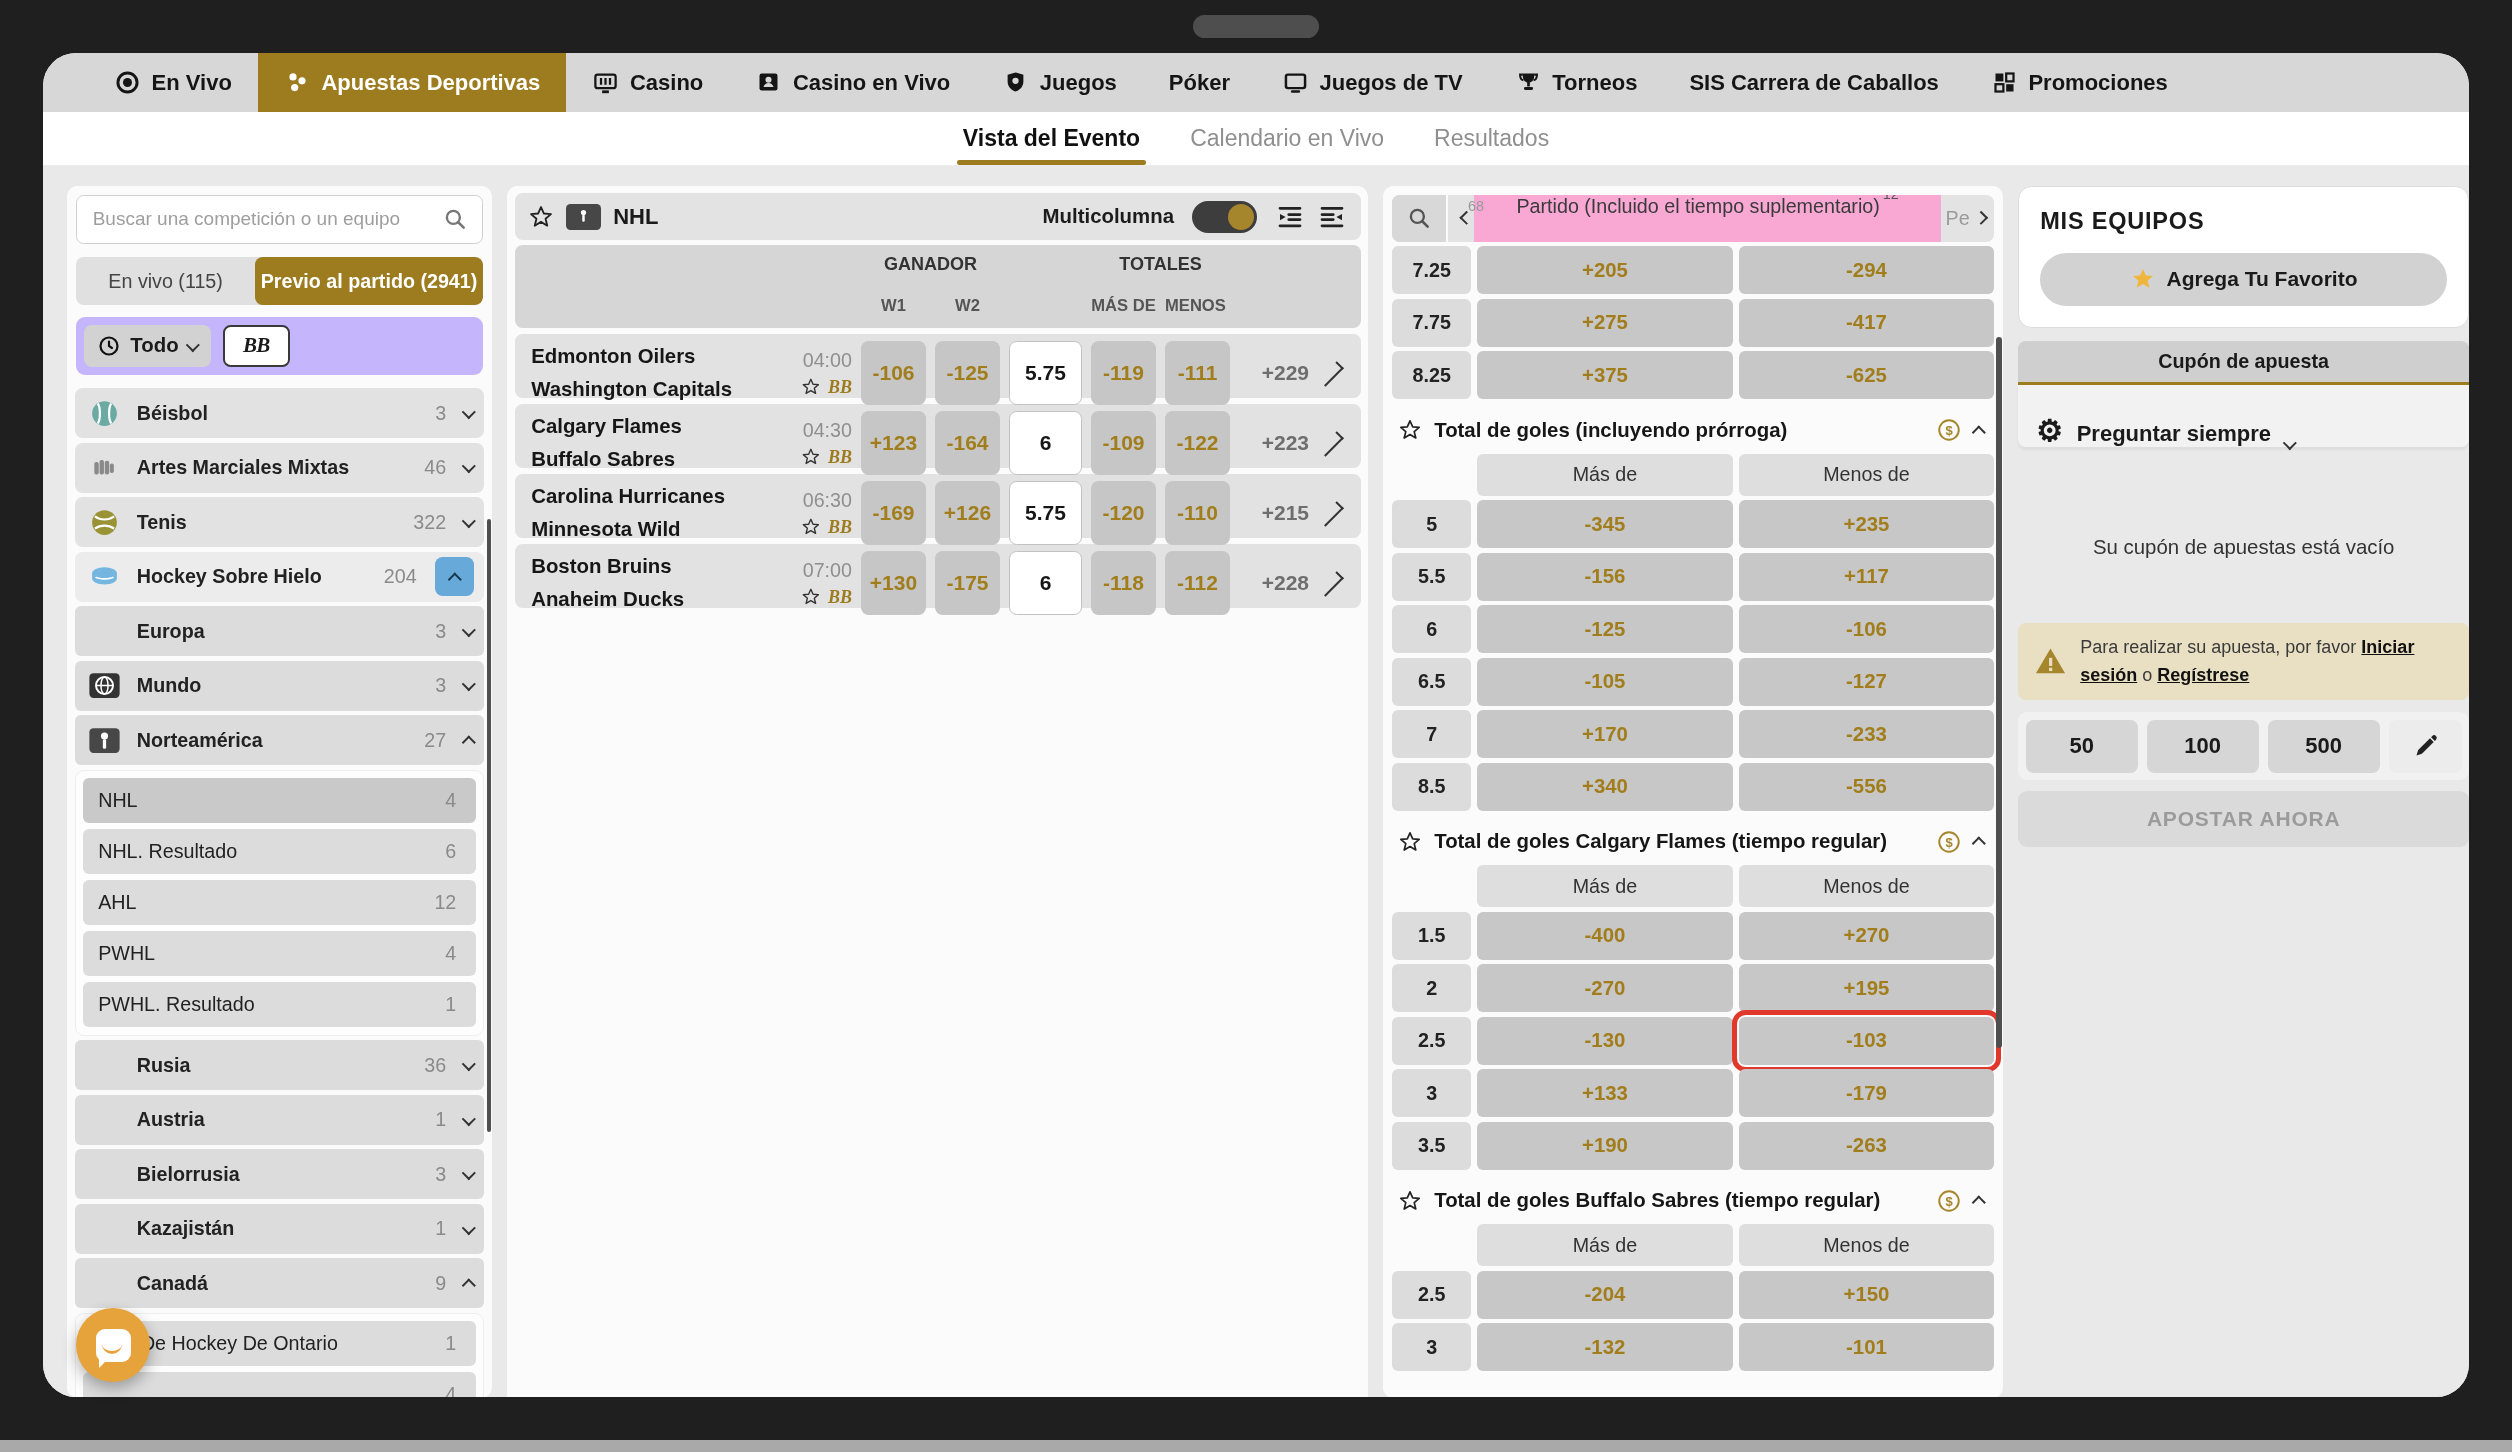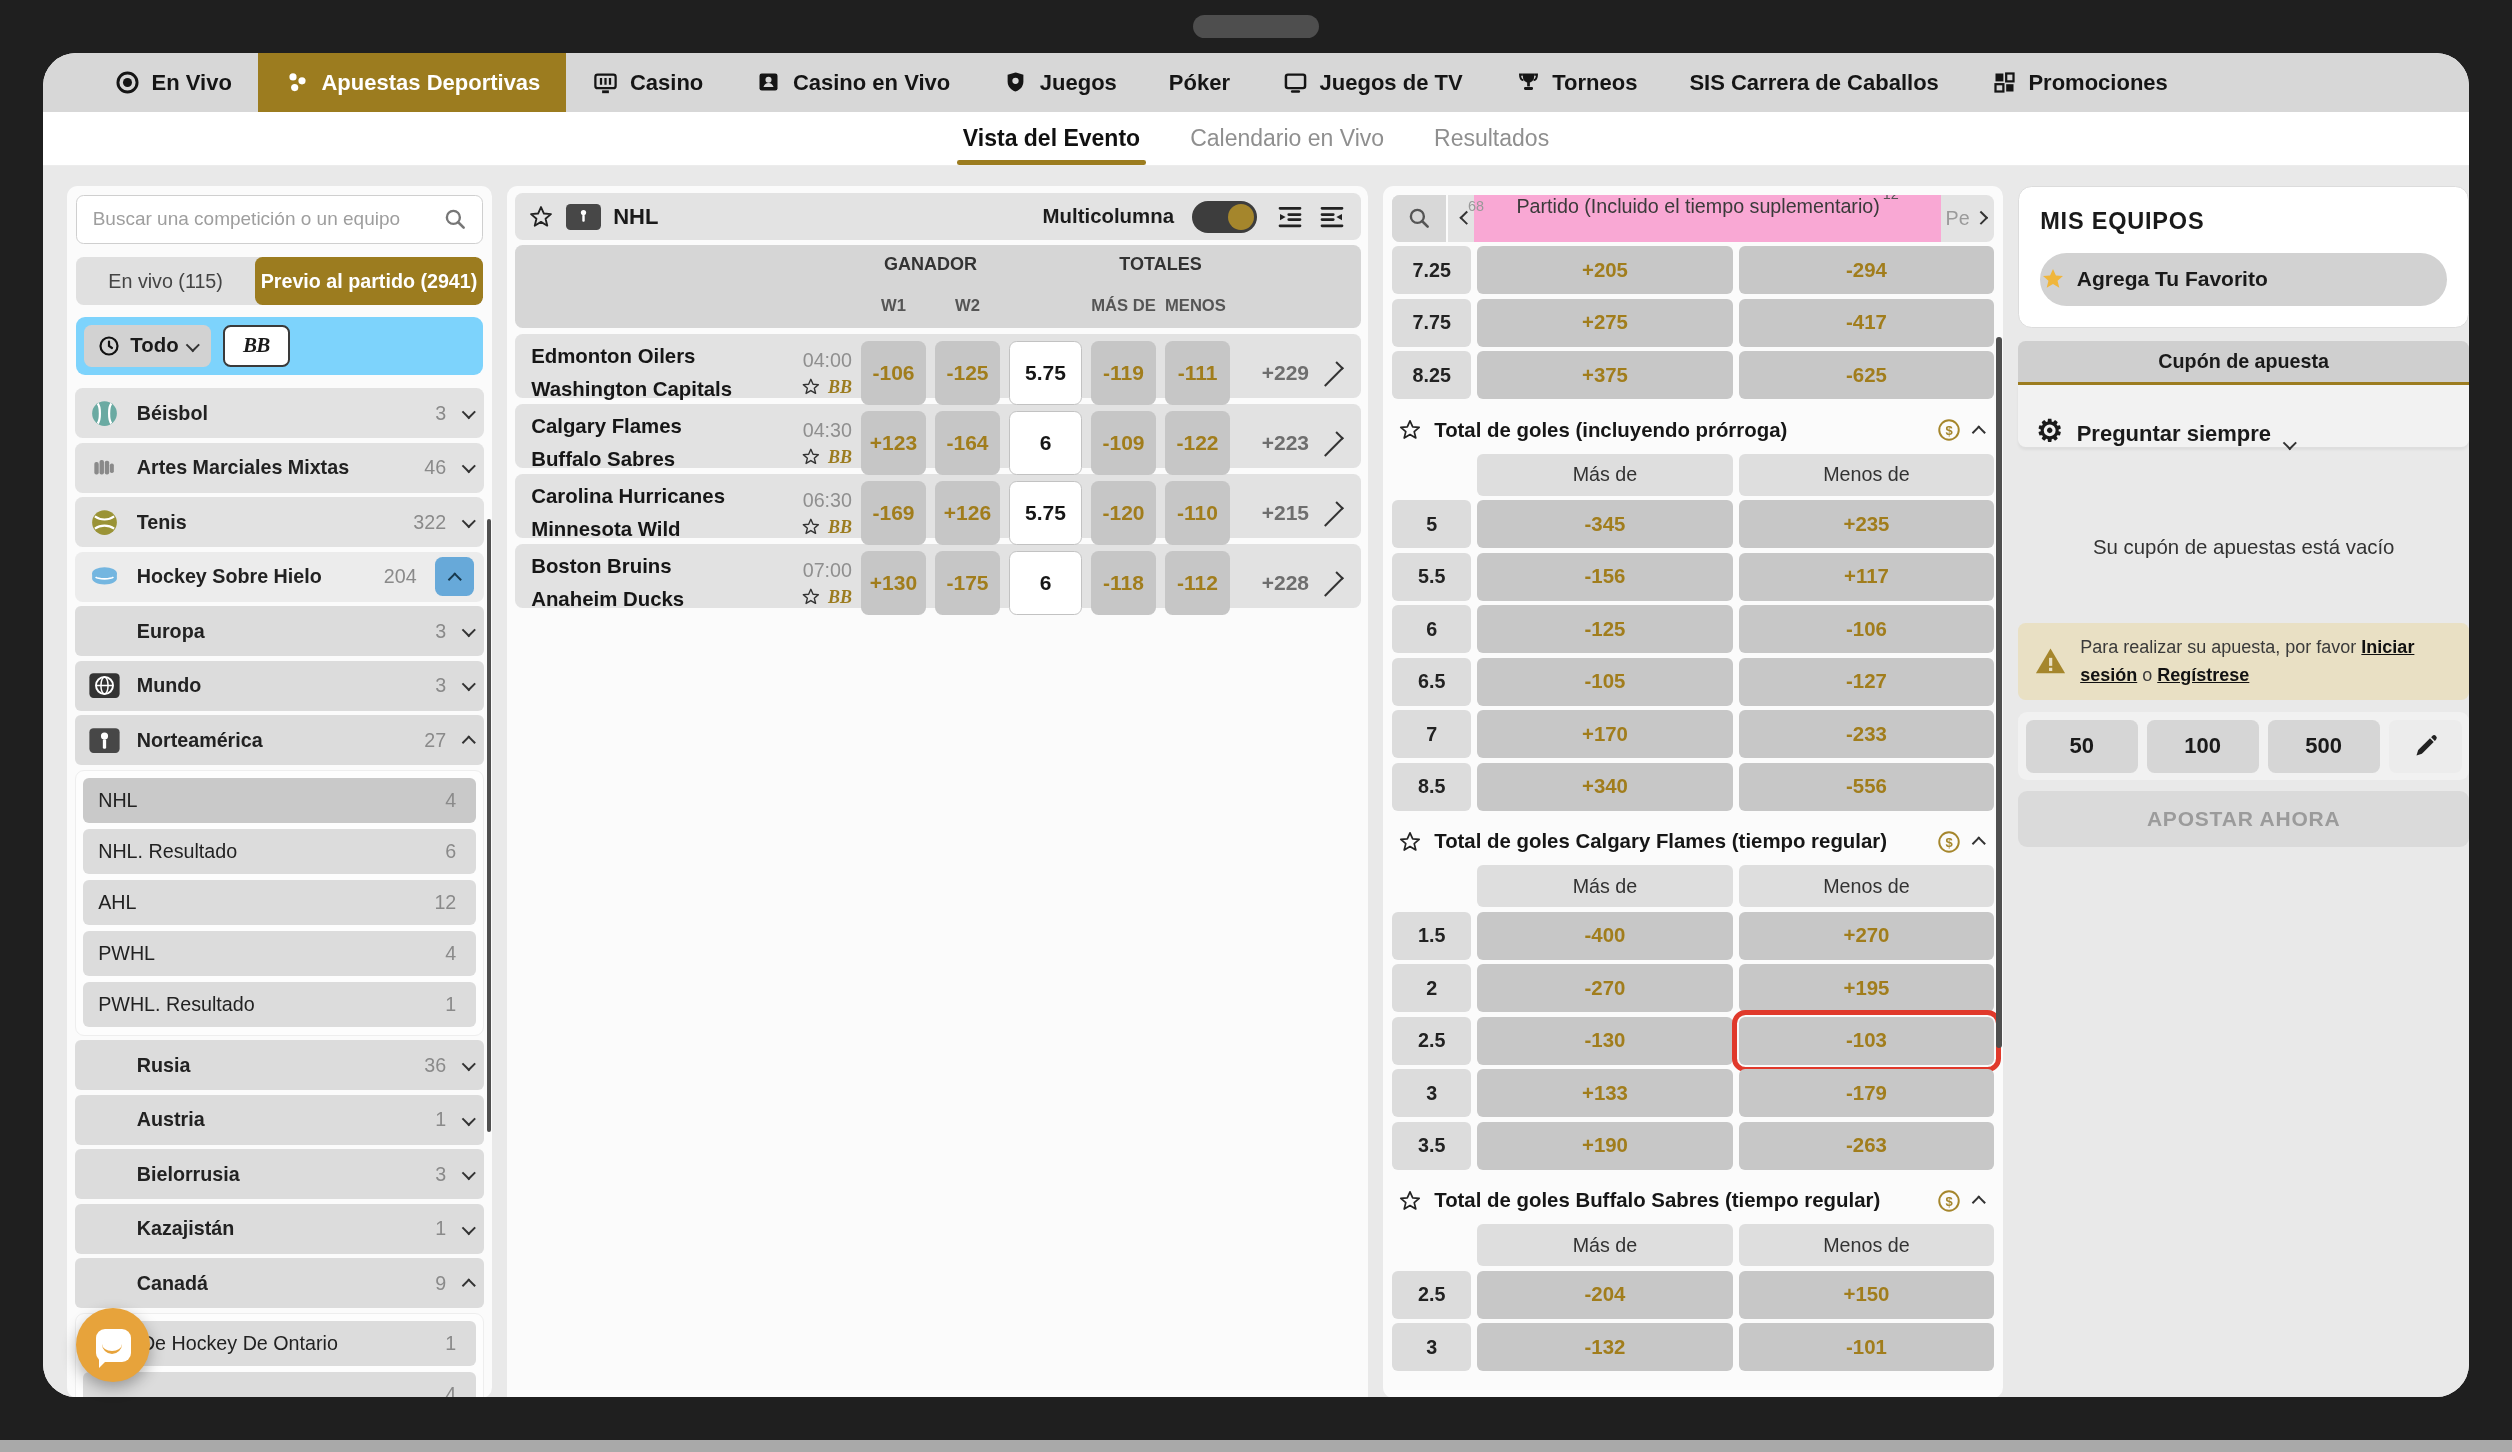--- a/index.html
+++ b/index.html
@@ -33,21 +33,21 @@
   .sidebar{width:425px;padding:7.6px;position:relative;overflow:hidden;height:100%;flex:none}
   .search{height:47px;border:1.5px solid #cfcfcf;border-radius:7.6px;background:#fff;display:flex;align-items:center;
           padding:0 13.6px;margin:1.5px}
   .search input{flex:1;border:none;outline:none;font-size:19px;color:#333;background:transparent;font-family:inherit}
   .search input::placeholder{color:#9e9e9e}
   .search .ic{width:26px;height:26px;color:#777;flex:none}
   .filters{display:flex;height:48px;border-radius:7.6px;overflow:hidden;margin:13.6px 1.5px 0;background:#e0e0e0}
   .filters .f{display:flex;align-items:center;justify-content:center;font-size:19.7px;cursor:pointer}
   .f-live{flex:.88;color:#444}
   .f-pre{flex:1.12;background:#9c7c1f;color:#fff;font-weight:700;border-radius:7.6px}
-  .quick{margin:12px 1.5px 0;background:#7dd3fc;border-radius:9px;padding:7.6px;display:flex;gap:12px}
+  .quick{margin:12px 1.5px 0;background:#c4b5fd;border-radius:9px;padding:7.6px;display:flex;gap:12px}
   .todo{height:42px;background:#d2d2d2;border-radius:7.6px;display:flex;align-items:center;gap:9px;padding:0 13.6px;
         font-size:20.4px;font-weight:600;cursor:pointer}
   .todo .ic{width:24px;height:24px;color:#111}
   .bb-btn{height:42px;width:67px;background:#fff;border:2.3px solid #3a3a3a;border-radius:7.6px;display:flex;
           align-items:center;justify-content:center;box-sizing:border-box;cursor:pointer}
   .bbtxt{font-family:"Liberation Serif",serif;font-style:italic;font-weight:700;font-size:21px;letter-spacing:-0.8px}
   .sports{margin-top:13.6px;display:flex;flex-direction:column;gap:4.5px}
   .s-row{height:50px;background:#e2e2e2;border-radius:7.6px;display:flex;align-items:center;gap:13.6px;
          padding:0 10.6px;flex:none;cursor:pointer}
   .s-row.region{background:#dcdcdc;border-radius:6px}
@@ -133,21 +133,21 @@
   .mk-heads .sp{width:79px;flex:none}
   .mhead{flex:1;height:42px;background:#dedede;border-radius:6px;display:flex;align-items:center;justify-content:center;
          font-size:19.7px;color:#333}
   .mk-scroll{position:absolute;right:1.5px;top:151px;width:5.3px;height:711px;background:#4f4f4f;border-radius:3px}
 
   
   .betslip{width:451px;display:flex;flex-direction:column;flex:none}
   .bs-card{background:#fff;border:1.5px solid #dcdcdc;border-radius:13.6px;padding:21px;box-sizing:border-box}
   .bs-title{font-size:23.5px;font-weight:700;letter-spacing:0.8px}
   .bs-fav{margin-top:18px;height:53px;background:#d2d2d2;border-radius:27px;display:flex;align-items:center;
-          gap:10.6px;font-size:21px;font-weight:600;cursor:pointer}
+          justify-content:center;gap:10.6px;font-size:21px;font-weight:600;cursor:pointer}
   .starf{width:26px;height:26px;display:flex;color:#f0b63c}
   .bs-coupon{margin-top:13.6px;height:41px;background:#cfcfcf;border-radius:7.6px 7.6px 0 0;display:flex;align-items:center;
              justify-content:center;font-size:19.7px;font-weight:700;border-bottom:3px solid #9c7c1f;cursor:pointer}
   .bs-ask{height:62px;background:#f2f2f2;border-radius:0 0 7.6px 7.6px;display:flex;align-items:flex-end;gap:13.6px;
           padding:0 18px;font-size:22px;font-weight:600;box-shadow:0 2.3px 3px rgba(0,0,0,.05);cursor:pointer}
   .gear-ic::before{content:"\2699";font-size:30px;line-height:1}
   .bs-ask .chev{margin-top:1.5px}
   .bs-empty{margin-top:89px;text-align:center;font-size:20.4px;color:#333}
   .bs-warn{margin-top:64px;background:#e9e0c4;border-radius:7.6px;padding:10.6px 15px;display:flex;gap:12px;align-items:center}
   .warn-ic{width:35px;height:35px;flex:none;display:flex}

